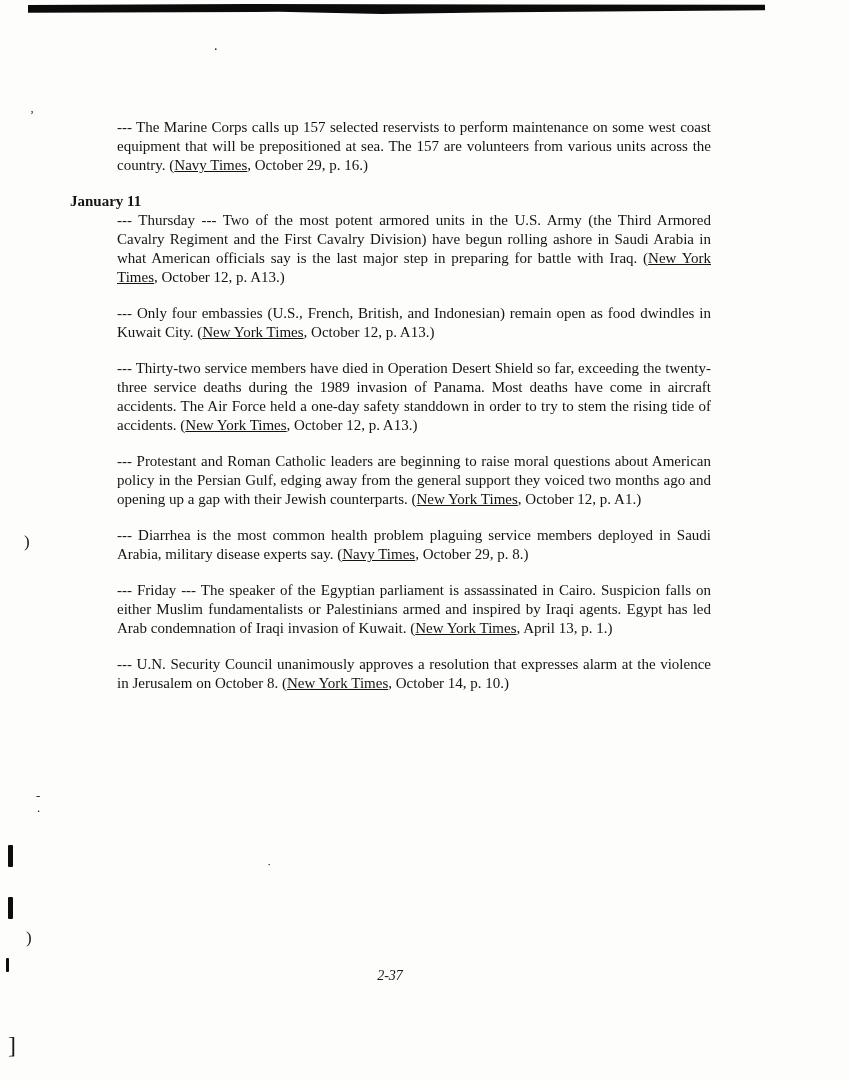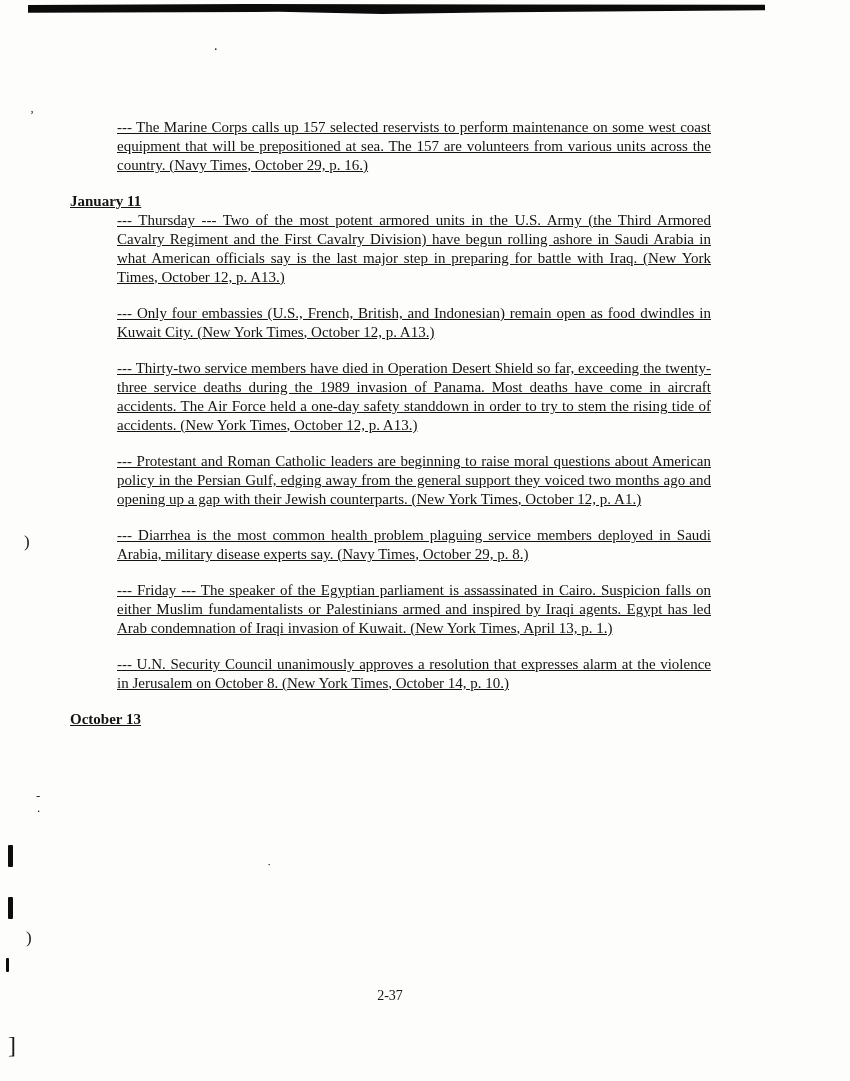--- a/index.html
+++ b/index.html
@@ -24,39 +24,39 @@
     clip-path: polygon(0 10%, 30% 0, 100% 8%, 100% 62%, 62% 85%, 48% 100%, 34% 78%, 0 88%);
   }
   .content {
     position: absolute;
     left: 70px;
     top: 118px;
     width: 641px;
     font-size: 15px;
     line-height: 19px;
     text-align: justify;
-    text-decoration: underline;
   }
   .heading {
     font-weight: bold;
     font-size: 15px;
     margin: 0;
     text-align: left;
   }
   .entry {
     margin: 0 0 17px 47px;
   }
   .cite { text-decoration: underline; }
   .page-number {
     position: absolute;
     left: 0;
-    top: 988px;
+    top: 968px;
     width: 780px;
     text-align: center;
     font-size: 14px;
+    font-style: italic;
   }
   .artifact {
     position: absolute;
     color: #1a1a1a;
     font-family: "Liberation Serif", serif;
   }
   .artifact-bar {
     position: absolute;
     background: #0d0d0d;
     border-radius: 1px;
@@ -70,21 +70,20 @@
   <div class="content" id="content">
       <p class="entry"><span>--- The Marine Corps calls up 157 selected reservists to perform maintenance on some west coast equipment that will be prepositioned at sea. The 157 are volunteers from various units across the country. (</span><span class="cite">Navy Times</span><span>, October 29, p. 16.)</span></p>
       <div class="heading">January 11</div>
       <p class="entry"><span>--- Thursday --- Two of the most potent armored units in the U.S. Army (the Third Armored Cavalry Regiment and the First Cavalry Division) have begun rolling ashore in Saudi Arabia in what American officials say is the last major step in preparing for battle with Iraq. (</span><span class="cite">New York Times</span><span>, October 12, p. A13.)</span></p>
       <p class="entry"><span>--- Only four embassies (U.S., French, British, and Indonesian) remain open as food dwindles in Kuwait City. (</span><span class="cite">New York Times</span><span>, October 12, p. A13.)</span></p>
       <p class="entry"><span>--- Thirty-two service members have died in Operation Desert Shield so far, exceeding the twenty-three service deaths during the 1989 invasion of Panama. Most deaths have come in aircraft accidents. The Air Force held a one-day safety standdown in order to try to stem the rising tide of accidents. (</span><span class="cite">New York Times</span><span>, October 12, p. A13.)</span></p>
       <p class="entry"><span>--- Protestant and Roman Catholic leaders are beginning to raise moral questions about American policy in the Persian Gulf, edging away from the general support they voiced two months ago and opening up a gap with their Jewish counterparts. (</span><span class="cite">New York Times</span><span>, October 12, p. A1.)</span></p>
       <p class="entry"><span>--- Diarrhea is the most common health problem plaguing service members deployed in Saudi Arabia, military disease experts say. (</span><span class="cite">Navy Times</span><span>, October 29, p. 8.)</span></p>
       <p class="entry"><span>--- Friday --- The speaker of the Egyptian parliament is assassinated in Cairo. Suspicion falls on either Muslim fundamentalists or Palestinians armed and inspired by Iraqi agents. Egypt has led Arab condemnation of Iraqi invasion of Kuwait. (</span><span class="cite">New York Times</span><span>, April 13, p. 1.)</span></p>
       <p class="entry"><span>--- U.N. Security Council unanimously approves a resolution that expresses alarm at the violence in Jerusalem on October 8. (</span><span class="cite">New York Times</span><span>, October 14, p. 10.)</span></p>
-      <div class="heading">October 13</div>
     </div>
   <div class="page-number">2-37</div>
   <div id="marks">
       <span class="artifact" style="font-size: 14px; left: 214px; top: 38px;">.</span>
       <span class="artifact" style="font-size: 12px; left: 30px; top: 108px;">’</span>
       <span class="artifact" style="font-size: 17px; left: 24px; top: 532px;">)</span>
       <span class="artifact" style="font-size: 13px; left: 36px; top: 788px;">-</span>
       <span class="artifact" style="font-size: 13px; left: 37px; top: 800px;">.</span>
       <span class="artifact" style="font-size: 13px; left: 267px; top: 860px;">˙</span>
       <div class="artifact-bar" style="width: 5px; height: 22px; left: 8px; top: 845px;"></div>

